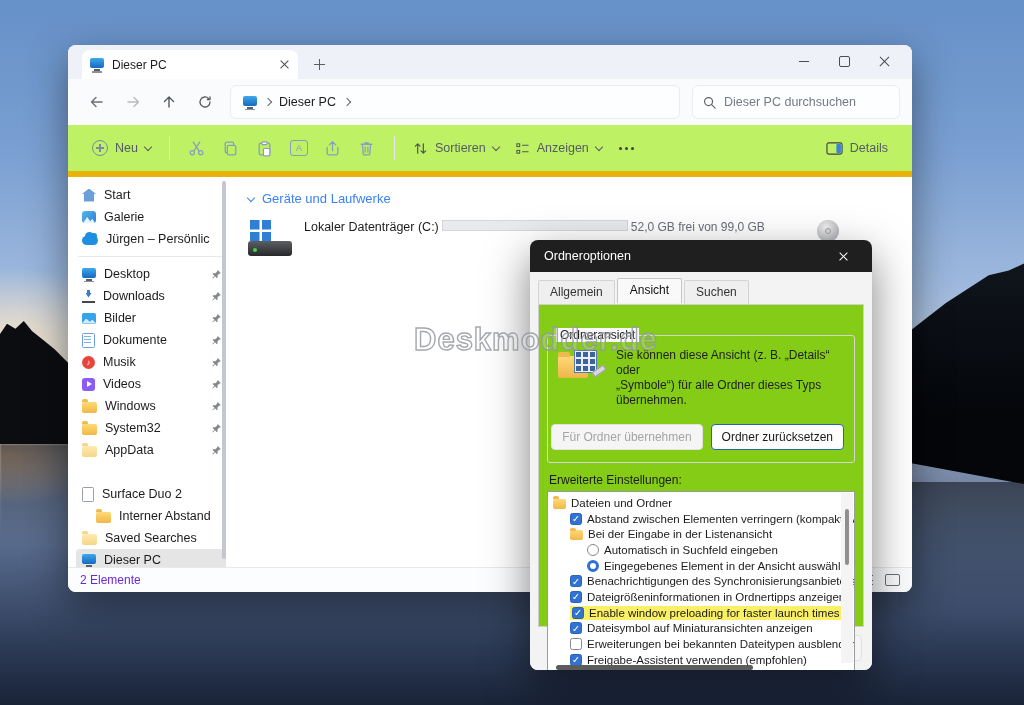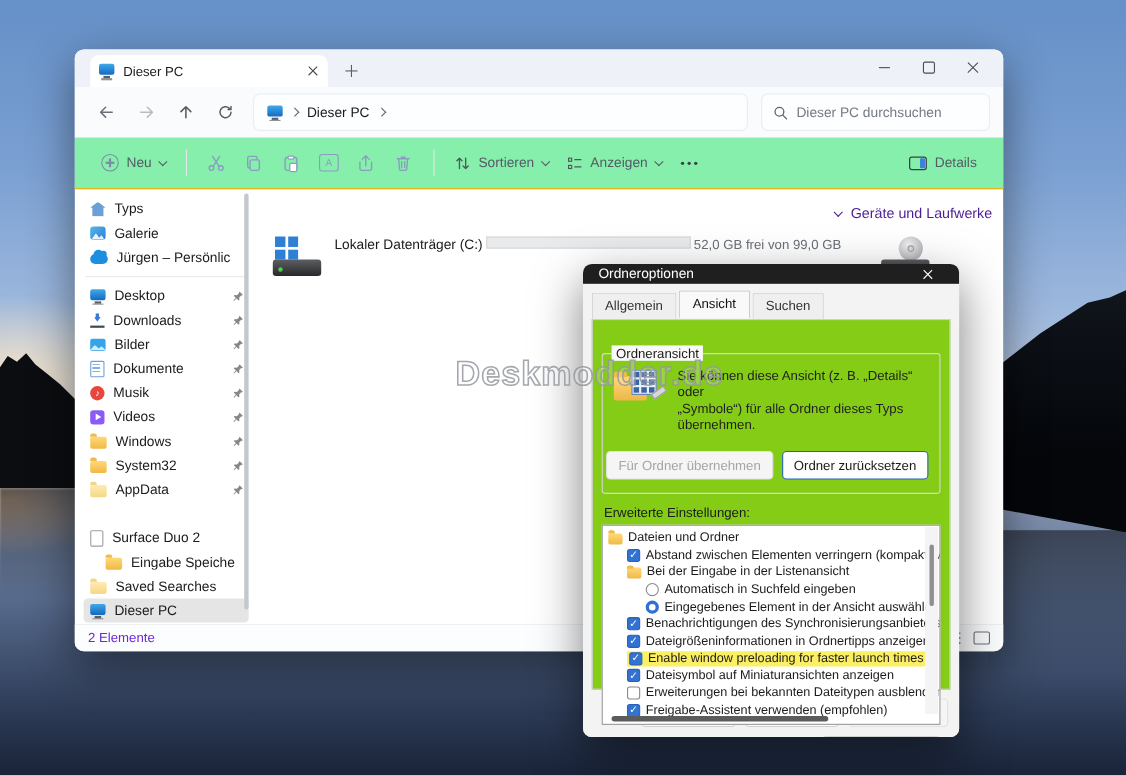--- a/index.html
+++ b/index.html
@@ -54,21 +54,21 @@
   .navbtn{width:34px;height:32px;display:flex;align-items:center;justify-content:center;border-radius:4px;}
   .crumbbar{flex:1;height:32px;margin-left:6px;background:#fdfeff;border:1px solid #e9edf2;border-radius:6px;
     display:flex;align-items:center;gap:8px;padding:0 12px;}
   .searchbar{width:186px;height:32px;margin-left:10px;background:#fdfeff;border:1px solid #e9edf2;border-radius:6px;
     display:flex;align-items:center;gap:8px;padding:0 10px;color:#747a84;}
   .chev{width:5px;height:5px;border-right:1.3px solid currentColor;border-bottom:1.3px solid currentColor;display:inline-block;}
   .chev.right{transform:rotate(-45deg);}
   .chev.down{transform:rotate(45deg);margin-top:-2px;}
   .crumb-chev{color:#5f6368;}
 
-  .toolbar{height:46px;background:#86efac;border-bottom:1px solid #eab308;display:flex;align-items:center;padding:0 16px;flex:0 0 auto;}
+  .toolbar{height:46px;background:#bef264;border-bottom:6px solid #eab308;display:flex;align-items:center;padding:0 16px;flex:0 0 auto;}
   .tbgroup{display:flex;align-items:center;gap:7px;color:#555b66;padding:0 8px;height:32px;border-radius:4px;}
   .tbdivider{width:1px;height:24px;background:#e3e6ea;margin:0 10px;}
   .tbicon{width:34px;height:32px;display:flex;align-items:center;justify-content:center;border-radius:4px;}
   .newcircle{width:14px;height:14px;border:1.2px solid #7d8aa6;border-radius:50%;position:relative;}
   .newcircle::before,.newcircle::after{content:"";position:absolute;background:#7d8aa6;}
   .newcircle::before{left:3.2px;top:6.4px;width:7.6px;height:1.2px;}
   .newcircle::after{left:6.4px;top:3.2px;width:1.2px;height:7.6px;}
   .rename-a{width:16px;height:14px;border:1.2px solid #8b9cc0;border-radius:3px;color:#8b9cc0;font-size:9px;display:flex;align-items:center;justify-content:center;}
   .rename-a::before{content:"A";}
   .dots3{display:flex;gap:3px;}
@@ -110,21 +110,21 @@
   .i-video::after{content:"";position:absolute;left:5px;top:3.5px;border-left:5px solid #fff;border-top:3px solid transparent;border-bottom:3px solid transparent;}
   .i-folder{width:15px;height:11px;border-radius:1.5px 2px 2px 2px;background:linear-gradient(180deg,#ffd978,#f0b845);position:relative;margin-top:2px;}
   .i-folder::before{content:"";position:absolute;left:0;top:-2.5px;width:6px;height:3px;background:#eebc4e;border-radius:2px 2px 0 0;}
   .i-folder.pale{background:linear-gradient(180deg,#ffeab0,#f5d787);}
   .i-folder.pale::before{background:#f2d78b;}
   .i-page{width:10px;height:13px;background:#fff;border:1px solid #9aa0a6;border-radius:1.5px;}
   svg.pinicon{width:11px;height:11px;}
 
   
   .content{flex:1;padding:14px 10px 0 20px;position:relative;min-width:0;}
-  .secheader{display:flex;align-items:center;gap:8px;color:#4c1d95;font-size:13px;justify-content:flex-end;}
+  .secheader{display:flex;align-items:center;gap:8px;color:#3b82f6;font-size:13px;}
   .drives{display:flex;gap:36px;margin-top:14px;}
   .dtile{display:flex;gap:10px;}
   .drive-art{position:relative;width:46px;height:38px;flex:0 0 auto;}
   .drive-body{position:absolute;left:0;bottom:2px;width:44px;height:15px;border-radius:3px;background:linear-gradient(180deg,#5c5e61,#27282a);}
   .drive-body::after{content:"";position:absolute;left:5px;bottom:4px;width:4px;height:4px;border-radius:50%;background:#43d34f;}
   .winlogo{position:absolute;left:2px;top:0;width:21px;height:21px;background:
     linear-gradient(#2f7fd4,#2f7fd4) 0 0/9.5px 9.5px no-repeat,
     linear-gradient(#2f7fd4,#2f7fd4) 11.5px 0/9.5px 9.5px no-repeat,
     linear-gradient(#2f7fd4,#2f7fd4) 0 11.5px/9.5px 9.5px no-repeat,
     linear-gradient(#2f7fd4,#2f7fd4) 11.5px 11.5px/9.5px 9.5px no-repeat;}
@@ -145,21 +145,21 @@
   .ic-thumbview{width:13px;height:10px;border:1.2px solid #6a6f77;border-radius:2px;}
 
   
   .watermark{position:absolute;left:414px;top:322px;z-index:6;font-size:31px;font-weight:bold;letter-spacing:1px;
     color:rgba(255,255,255,.18);-webkit-text-stroke:1.4px rgba(148,152,160,.85);pointer-events:none;}
 
   
   .dialog{position:absolute;left:530px;top:240px;width:342px;height:430px;z-index:5;
     background:#f3f3f3;border-radius:8px;box-shadow:0 16px 44px rgba(0,0,0,.5);
     font-size:12px;color:#1b1b1b;display:flex;flex-direction:column;overflow:hidden;}
-  .dtitle{height:18px;background:#1f1f1f;color:#fff;display:flex;align-items:center;padding:0 14px;font-size:12.5px;flex:0 0 auto;}
+  .dtitle{height:32px;background:#1f1f1f;color:#fff;display:flex;align-items:center;padding:0 14px;font-size:12.5px;flex:0 0 auto;}
   .dclose{margin-left:auto;width:30px;height:32px;display:flex;align-items:center;justify-content:center;}
   .dtabs{display:flex;padding:8px 8px 0;flex:0 0 auto;position:relative;z-index:2;}
   .dtab{padding:4px 11px 4px;background:#efefef;border:1px solid #d4d4d4;border-bottom:none;border-radius:2px 2px 0 0;margin-right:2px;font-size:12px;color:#333;}
   .dtab.active{background:#f9f9f9;padding:4px 12px 6px;margin-bottom:-1px;border-color:#c6c6c6;position:relative;top:-2px;color:#111;}
   .dpage{margin:0 8px;border:1px solid #cfcfcf;background:#84cc16;flex:1;position:relative;padding:26px 6px 6px;min-height:0;}
   .groupbox{position:relative;border:1px solid #d6d6d6;border-radius:3px;margin:4px 2px 0;padding:12px 10px 12px;}
   .gtitle{position:absolute;top:-8px;left:8px;background:#f9f9f9;padding:0 4px;font-size:12px;}
   .grow{display:flex;gap:12px;align-items:flex-start;}
   .fv-icon{position:relative;width:46px;height:38px;flex:0 0 auto;margin-top:2px;}
   .fv-folder{position:absolute;left:0;top:6px;width:30px;height:22px;border-radius:2px;background:linear-gradient(180deg,#ffd978,#eeb64a);}
@@ -342,21 +342,21 @@
           <rect x="11" y="2.2" width="4.8" height="9.6" rx="1" fill="#3b82d8"></rect>
         </svg>
       <span>Details</span>
     </div>
   </div>
 
   <div class="ebody">
     <div class="sidebar">
       <div class="sbitem">
         <span class="i i-home"></span>
-        <span class="lbl">Typs</span>
+        <span class="lbl">Start</span>
       </div>
       <div class="sbitem">
         <span class="i i-gallery"></span>
         <span class="lbl">Galerie</span>
       </div>
       <div class="sbitem">
         <span class="i i-cloud"></span>
         <span class="lbl">Jürgen – Persönlic</span>
       </div>
       <div class="sbdivider"></div>
@@ -441,21 +441,21 @@
             </svg>
           </span>
       </div>
       <div class="sbgap"></div>
       <div class="sbitem">
         <span class="i i-page"></span>
         <span class="lbl">Surface Duo 2</span>
       </div>
       <div class="sbitem indent1">
         <span class="i i-folder"></span>
-        <span class="lbl">Eingabe Speiche</span>
+        <span class="lbl">Interner Abstand</span>
       </div>
       <div class="sbitem">
         <span class="i i-folder pale"></span>
         <span class="lbl">Saved Searches</span>
       </div>
       <div class="sbitem selected">
         <span class="i i-monitor"></span>
         <span class="lbl">Dieser PC</span>
       </div>
       <div class="sbscroll"></div>

